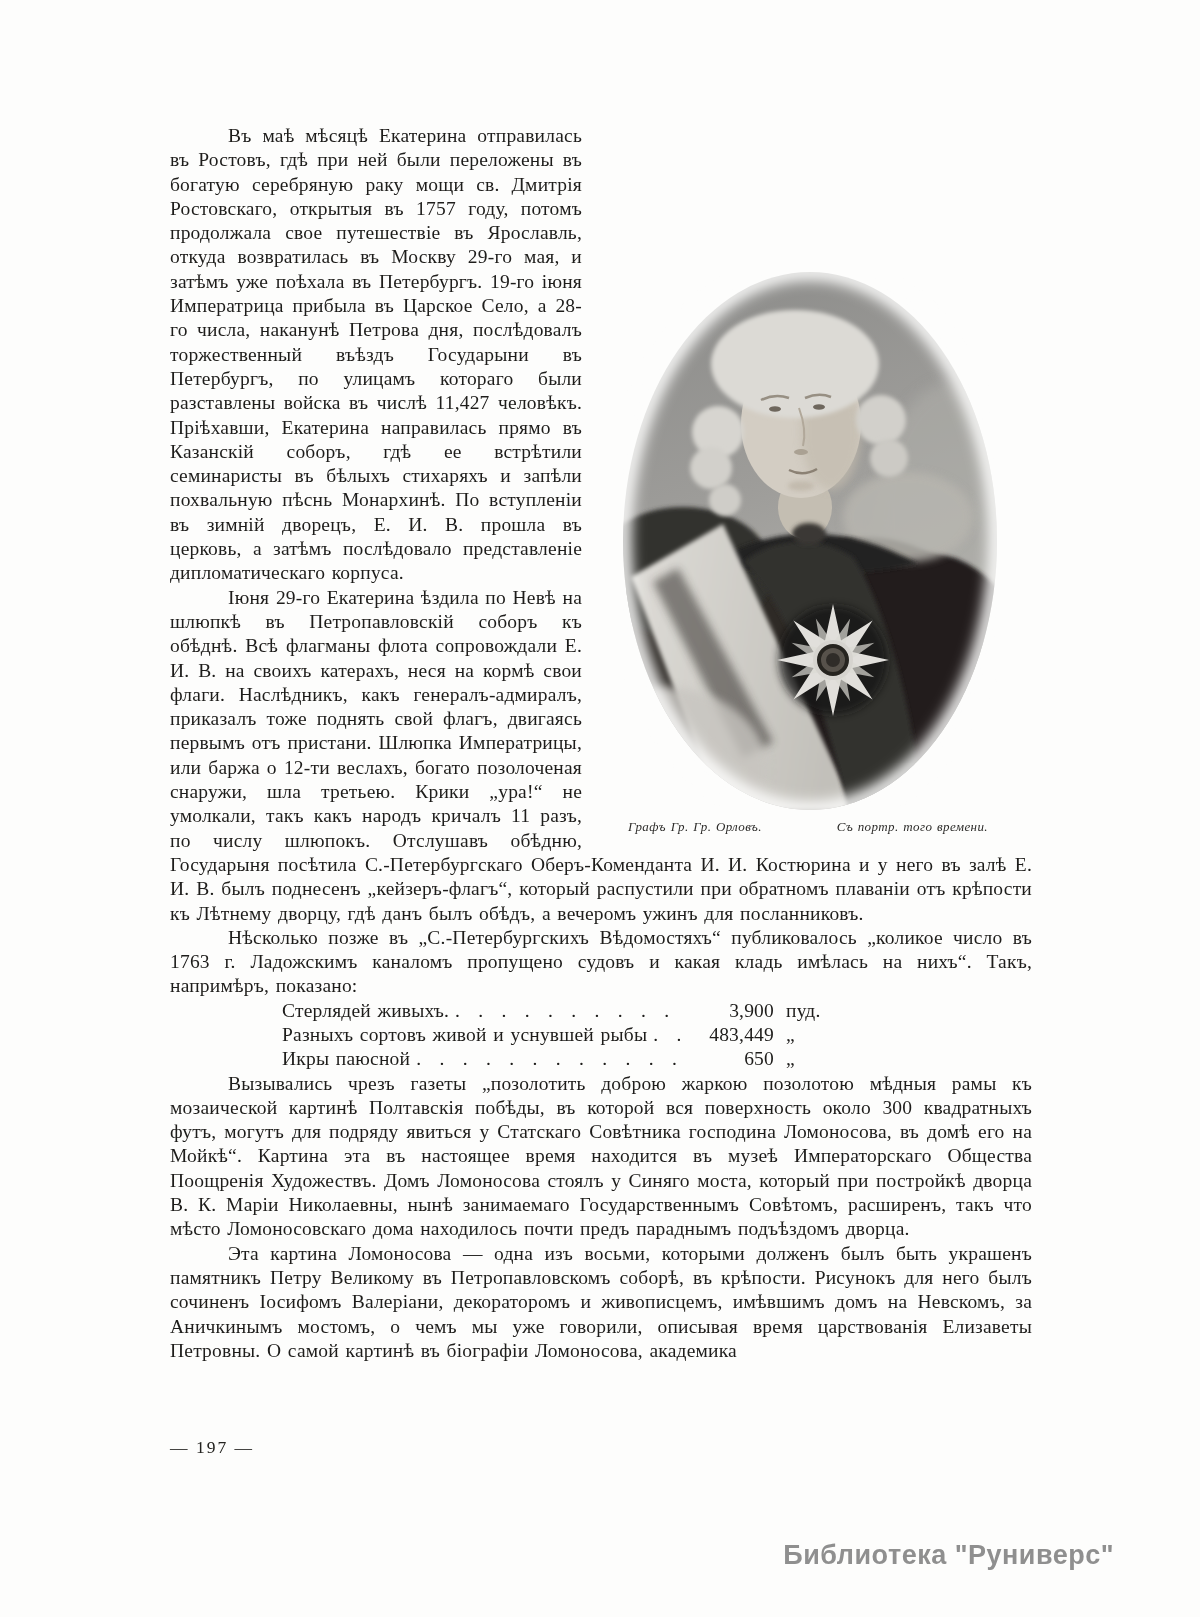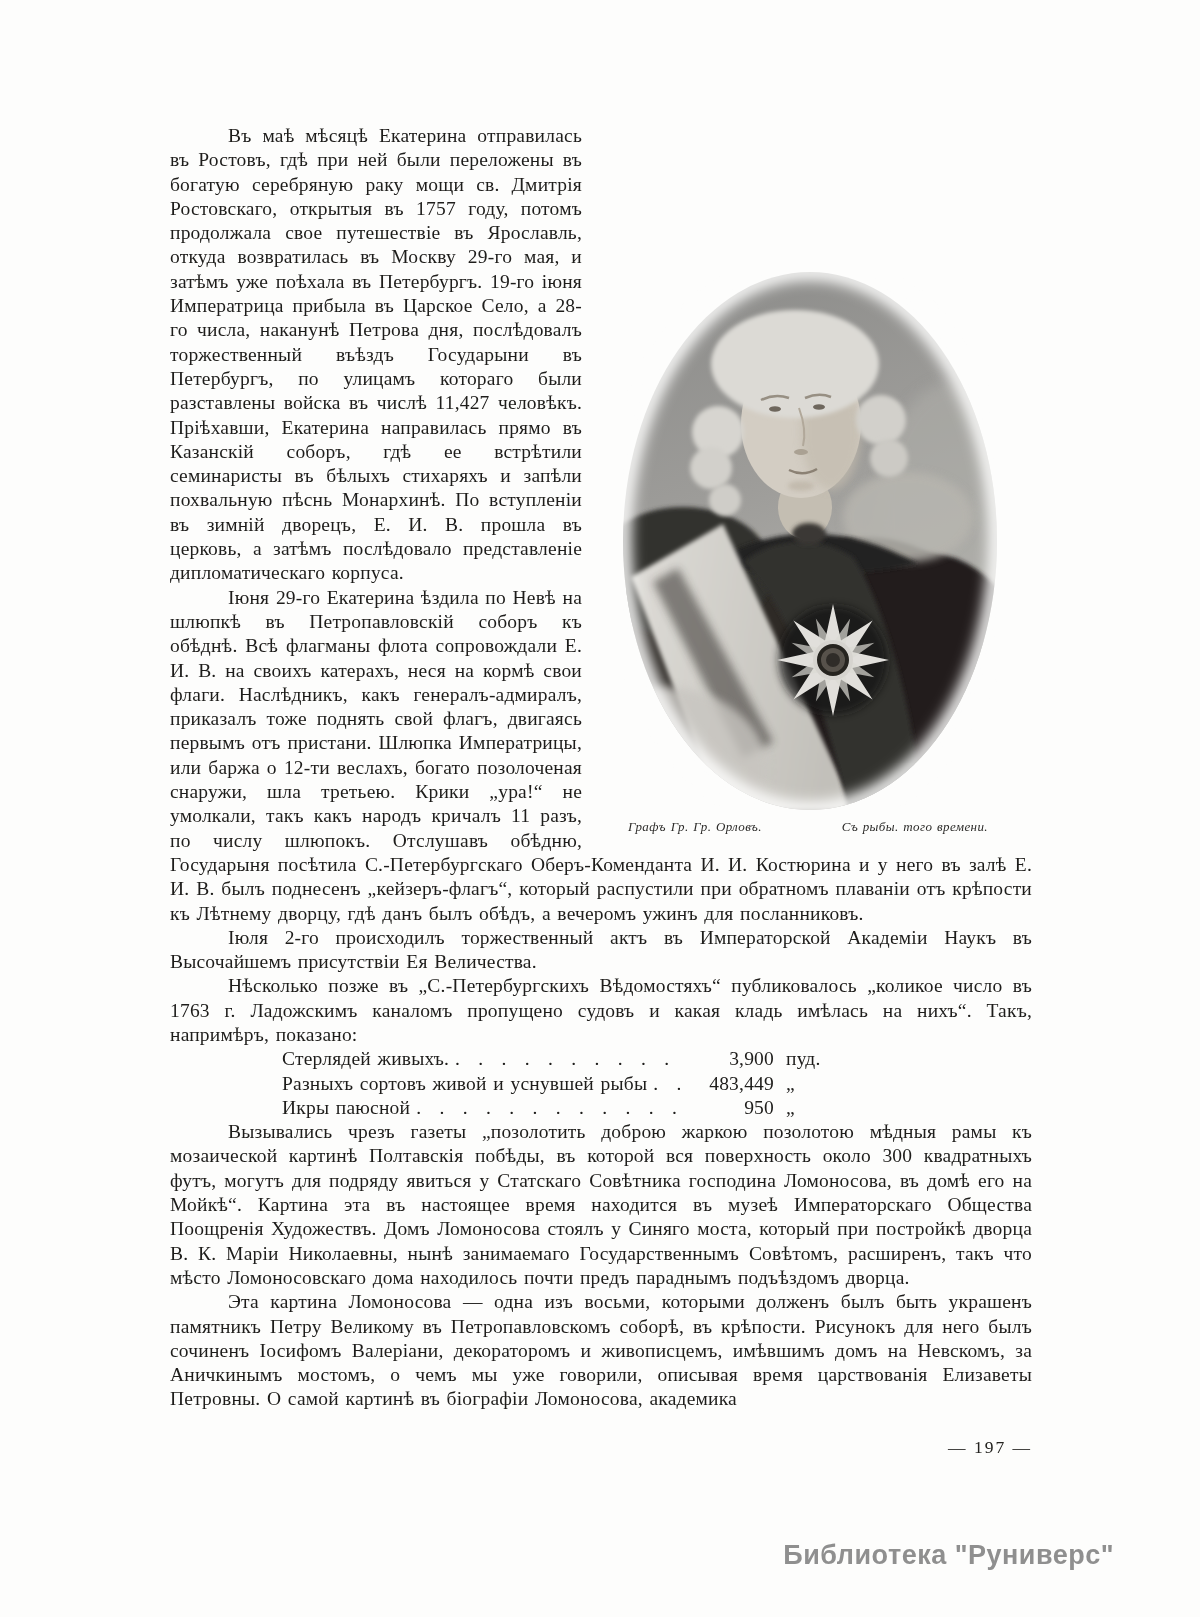--- a/index.html
+++ b/index.html
@@ -35,21 +35,21 @@
   }
   .cargo-list{margin-left:112px;width:562px;}
   .cargo-row{display:flex;align-items:flex-start;}
   .cargo-label{white-space:nowrap;}
   .cargo-leader{flex:1;overflow:hidden;white-space:nowrap;margin:0 6px;}
   .cargo-leader::after{content:". . . . . . . . . . . . . . . . . . . . . . . . . . .";letter-spacing:6px;}
   .cargo-value{min-width:88px;text-align:right;white-space:nowrap;}
   .cargo-unit{width:58px;padding-left:12px;white-space:nowrap;}
   .folio{
     position:absolute;top:1437px;left:170px;width:862px;
-    text-align:right;font-size:17.5px;letter-spacing:2px;color:#23221f;
+    text-align:left;font-size:17.5px;letter-spacing:2px;color:#23221f;
   }
   .watermark{
     position:absolute;top:1540px;right:86px;
     font-family:"Liberation Sans","DejaVu Sans",sans-serif;
     font-weight:700;font-size:27px;letter-spacing:0.5px;
     color:#8f8f8f;
   }
 </style>
 </head>
 <body>
@@ -131,46 +131,45 @@
             <circle r="20" fill="#d6d4cf"></circle>
             <circle r="14" fill="#57524b" stroke="#26241f" stroke-width="4"></circle>
             <circle r="7" fill="#2f2c28"></circle>
           </g>
         </g>
 
         <ellipse cx="187" cy="269" rx="187" ry="269" fill="none" stroke="#fdfdfc" stroke-width="16" filter="url(#b7)"></ellipse>
       </svg>
       <div class="caption">
         <span>Графъ Гр. Гр. Орловъ.</span>
-        <span>Съ рыбы. того времени.</span>
+        <span>Съ портр. того времени.</span>
       </div>
     </div>
 
     <p class="para">Въ маѣ мѣсяцѣ Екатерина отправилась въ Ростовъ, гдѣ при ней были переложены въ богатую серебряную раку мощи св. Дмитрія Ростовскаго, открытыя въ 1757 году, потомъ продолжала свое путешествіе въ Ярославль, откуда возвратилась въ Москву 29-го мая, и затѣмъ уже поѣхала въ Петербургъ. 19-го іюня Императрица прибыла въ Царское Село, а 28-го числа, наканунѣ Петрова дня, послѣдовалъ торжественный въѣздъ Государыни въ Петербургъ, по улицамъ котораго были разставлены войска въ числѣ 11,427 человѣкъ. Пріѣхавши, Екатерина направилась прямо въ Казанскій соборъ, гдѣ ее встрѣтили семинаристы въ бѣлыхъ стихаряхъ и запѣли похвальную пѣснь Монархинѣ. По вступленіи въ зимній дворецъ, Е. И. В. прошла въ церковь, а затѣмъ послѣдовало представленіе дипломатическаго корпуса.</p>
     <p class="para">Іюня 29-го Екатерина ѣздила по Невѣ на шлюпкѣ въ Петропавловскій соборъ къ обѣднѣ. Всѣ флагманы флота сопровождали Е. И. В. на своихъ катерахъ, неся на кормѣ свои флаги. Наслѣдникъ, какъ генералъ-адмиралъ, приказалъ тоже поднять свой флагъ, двигаясь первымъ отъ пристани. Шлюпка Императрицы, или баржа о 12-ти веслахъ, богато позолоченая снаружи, шла третьею. Крики „ура!“ не умолкали, такъ какъ народъ кричалъ 11 разъ, по числу шлюпокъ. Отслушавъ обѣдню, Государыня посѣтила С.-Петербургскаго Оберъ-Коменданта И. И. Костюрина и у него въ залѣ Е. И. В. былъ поднесенъ „кейзеръ-флагъ“, который распустили при обратномъ плаваніи отъ крѣпости къ Лѣтнему дворцу, гдѣ данъ былъ обѣдъ, а вечеромъ ужинъ для посланниковъ.</p>
-    <p class="para">Іюля 2-го происходилъ торжественный актъ въ Императорской Академіи Наукъ въ Высочайшемъ присутствіи Ея Величества.</p>
     <p class="para">Нѣсколько позже въ „С.-Петербургскихъ Вѣдомостяхъ“ публиковалось „коликое число въ 1763 г. Ладожскимъ каналомъ пропущено судовъ и какая кладь имѣлась на нихъ“. Такъ, напримѣръ, показано:</p>
 
     <div class="cargo-list">
       <div class="cargo-row">
         <span class="cargo-label">Стерлядей живыхъ.</span>
         <span class="cargo-leader"></span>
         <span class="cargo-value">3,900</span>
         <span class="cargo-unit">пуд.</span>
       </div>
       <div class="cargo-row">
         <span class="cargo-label">Разныхъ сортовъ живой и уснувшей рыбы</span>
         <span class="cargo-leader"></span>
         <span class="cargo-value">483,449</span>
         <span class="cargo-unit">„</span>
       </div>
       <div class="cargo-row">
         <span class="cargo-label">Икры паюсной</span>
         <span class="cargo-leader"></span>
-        <span class="cargo-value">950</span>
+        <span class="cargo-value">650</span>
         <span class="cargo-unit">„</span>
       </div>
     </div>
 
     <p class="para">Вызывались чрезъ газеты „позолотить доброю жаркою позолотою мѣдныя рамы къ мозаической картинѣ Полтавскія побѣды, въ которой вся поверхность около 300 квадратныхъ футъ, могутъ для подряду явиться у Статскаго Совѣтника господина Ломоносова, въ домѣ его на Мойкѣ“. Картина эта въ настоящее время находится въ музеѣ Императорскаго Общества Поощренія Художествъ. Домъ Ломоносова стоялъ у Синяго моста, который при постройкѣ дворца В. К. Маріи Николаевны, нынѣ занимаемаго Государственнымъ Совѣтомъ, расширенъ, такъ что мѣсто Ломоносовскаго дома находилось почти предъ параднымъ подъѣздомъ дворца.</p>
     <p class="para">Эта картина Ломоносова — одна изъ восьми, которыми долженъ былъ быть украшенъ памятникъ Петру Великому въ Петропавловскомъ соборѣ, въ крѣпости. Рисунокъ для него былъ сочиненъ Іосифомъ Валеріани, декораторомъ и живописцемъ, имѣвшимъ домъ на Невскомъ, за Аничкинымъ мостомъ, о чемъ мы уже говорили, описывая время царствованія Елизаветы Петровны. О самой картинѣ въ біографіи Ломоносова, академика</p>
 
   </main>
 
   <div class="folio">— 197 —</div>

